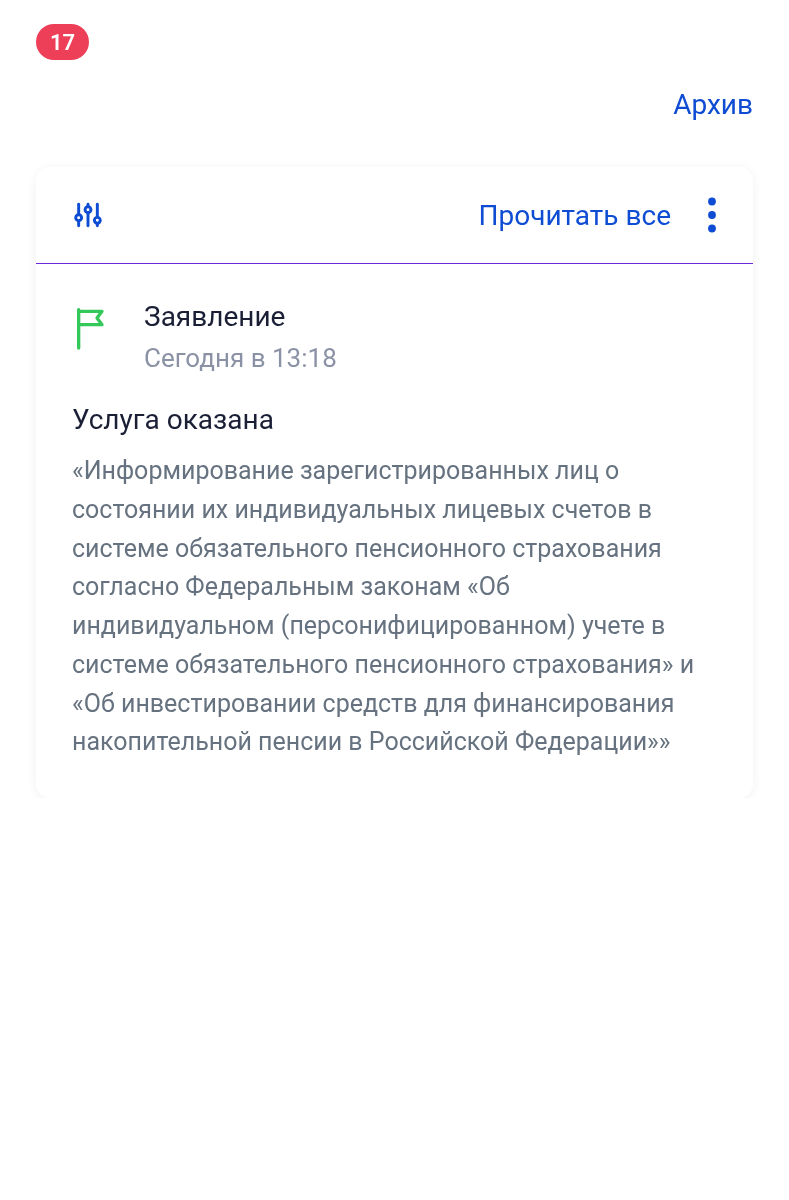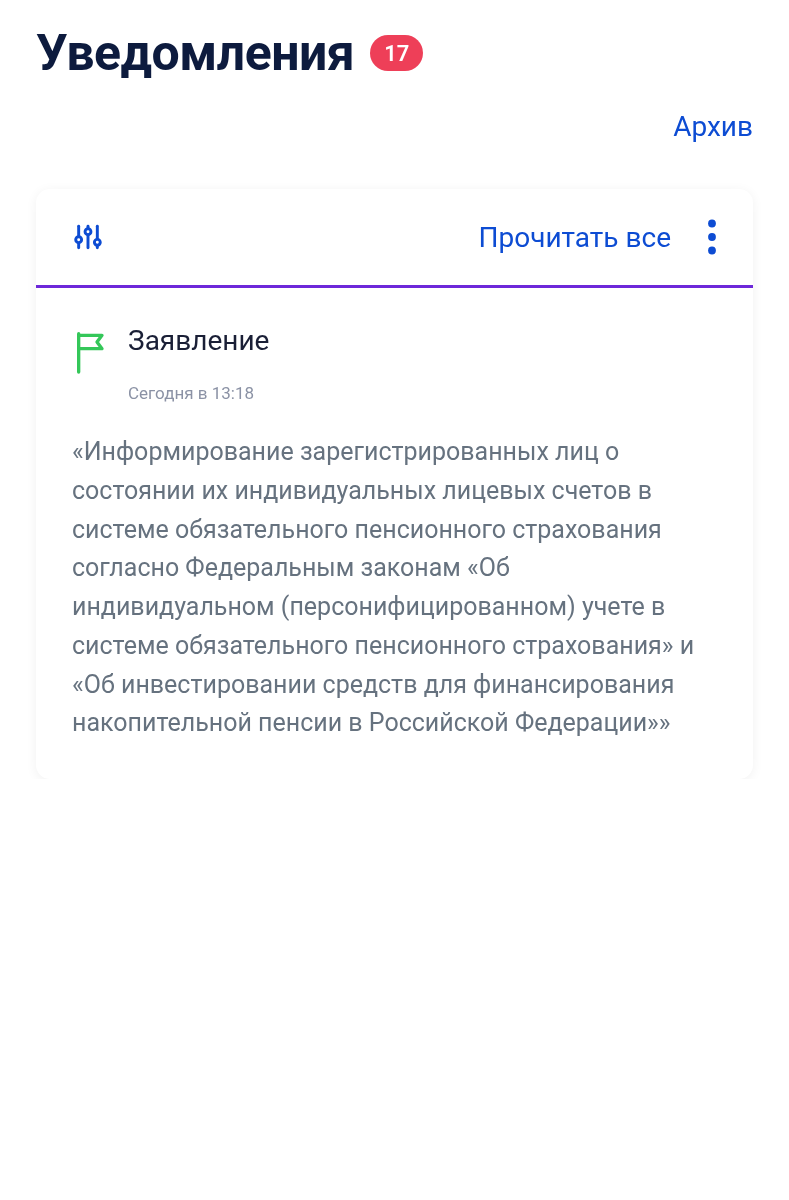--- a/index.html
+++ b/index.html
@@ -49,21 +49,21 @@
     margin: 28px 36px 0 36px;
     background: #ffffff;
     border-radius: 14px;
     box-shadow: 0 2px 12px rgba(0,0,0,0.06);
     overflow: hidden;
   }
   .toolbar {
     display: flex;
     align-items: center;
     padding: 30px 36px;
-    border-bottom: 3px solid #6d28d9;
+    border-bottom: 1px solid #6d28d9;
   }
   .filter-icon {
     color: #0d4cd3;
     cursor: pointer;
     display: flex;
     align-items: center;
   }
   .spacer { flex: 1; }
   .read-all {
     font-size: 28px;
@@ -77,63 +77,61 @@
     cursor: pointer;
     display: flex;
     align-items: center;
   }
   .notif {
     padding: 36px 36px 36px 36px;
   }
   .notif-header {
     display: flex;
     align-items: flex-start;
-    gap: 16px;
+    gap: 32px;
     margin-bottom: 30px;
   }
   .flag-icon {
     margin-top: 6px;
     flex-shrink: 0;
   }
   .notif-meta {
     display: flex;
     flex-direction: column;
     gap: 10px;
   }
   .notif-type {
     font-size: 28px;
     font-weight: 400;
     color: #1a1f36;
   }
   .notif-time {
-    font-size: 17px;
+    font-size: 26px;
     color: #8b92a5;
     font-weight: 400;
-    margin-top: 16px;
   }
   .notif-status {
     font-size: 28px;
     font-weight: 400;
     color: #1a1f36;
     margin-bottom: 16px;
   }
   .notif-body {
     font-size: 25px;
     line-height: 1.55;
     color: #66727f;
     font-weight: 400;
     margin-top: 12px;
   }
 </style>
 </head>
 <body>
 
 <div class="header">
   <div class="title-row">
-    <h1 class="page-title">Уведомления</h1>
     <span class="badge">17</span>
   </div>
   <div class="archive-link">Архив</div>
 </div>
 
 <div class="card">
   <div class="toolbar">
     <div class="filter-icon">
       <svg width="32" height="32" viewBox="0 0 24 24" fill="none" stroke="currentColor" stroke-width="2.2" stroke-linecap="round">
         <line x1="5" y1="4" x2="5" y2="20"></line>
@@ -161,15 +159,16 @@
         <svg width="40" height="44" viewBox="0 0 24 26" fill="none" stroke="#34c759" stroke-width="2" stroke-linejoin="round" stroke-linecap="round">
           <path d="M4 2 L4 25"></path>
           <path d="M4 3 L18 3 L15 7 L18 11 L4 11" fill="none"></path>
         </svg>
       </div>
       <div class="notif-meta">
         <div class="notif-type">Заявление</div>
         <div class="notif-time">Сегодня в 13:18</div>
       </div>
     </div>
+    <div class="notif-status">Услуга оказана</div>
     <div class="notif-body">«Информирование зарегистрированных лиц о состоянии их индивидуальных лицевых счетов в системе обязательного пенсионного страхования согласно Федеральным законам «Об индивидуальном (персонифицированном) учете в системе обязательного пенсионного страхования» и «Об инвестировании средств для финансирования накопительной пенсии в Российской Федерации»»</div>
   </div>
 </div>
 
 </body></html>

